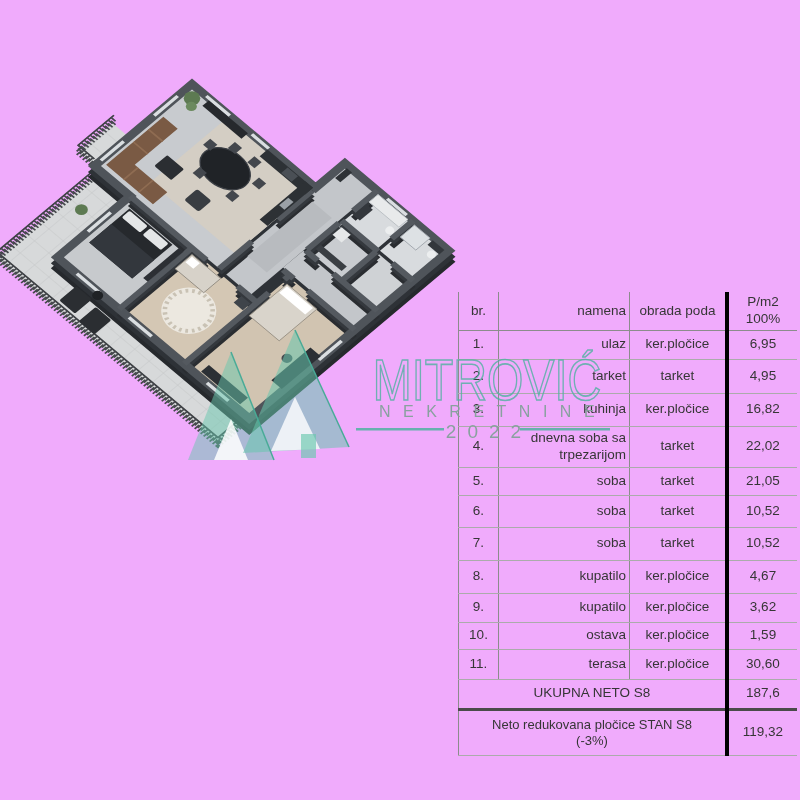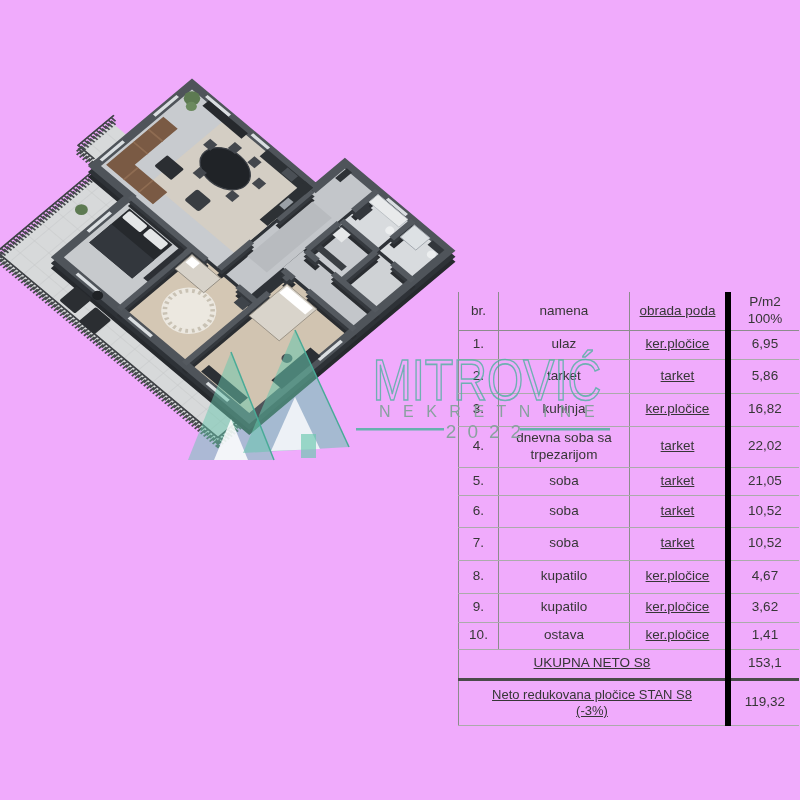--- a/index.html
+++ b/index.html
@@ -15,22 +15,22 @@
   .intTop{fill:none;stroke:#54595f;stroke-width:7;}
   .win{fill:none;stroke:#dadee1;stroke-width:4;}
   .railHatch{fill:none;stroke:#45484c;stroke-width:7;stroke-dasharray:2 2.6;}
   .railTop{fill:none;stroke:#3c3f43;stroke-width:2;}
   
   #spec-table{position:absolute;left:458px;top:292px;z-index:2;border-collapse:collapse;
               color:#363636;font-size:13.5px;line-height:1.22;border-left:1px solid #8c8c8c;}
   #spec-table td,#spec-table th{font-weight:normal;padding:1px 3px;text-align:center;vertical-align:middle;
               border-bottom:1px solid #ababab;}
   #spec-table .c1{width:33px;border-right:1px solid #8c8c8c;}
-  #spec-table .c2{width:124px;border-right:1px solid #8c8c8c;}
-  #spec-table .c3{width:89px;border-right:6px solid #000000;text-decoration:underline;}
+  #spec-table .c2{width:124px;border-right:1px solid #8c8c8c;text-align:right;}
+  #spec-table .c3{width:89px;border-right:4px solid #000000;}
   #spec-table .c4{width:62px;margin-top:16px;}
   #spec-table tr.hd th{border-bottom:1px solid #8c8c8c;}
   tr.r-h{height:38px;} tr.r1{height:29px;} tr.r2{height:34px;} tr.r3{height:33px;}
   tr.r4{height:41px;} tr.r5{height:28px;} tr.r6{height:32px;} tr.r7{height:33px;}
   tr.r8{height:33px;} tr.r9{height:29px;} tr.r10{height:27px;} tr.r11{height:30px;}
   tr.r-tot{height:30px;padding-left:21px;} tr.r-net{height:46px;}
   tr.r-tot td{border-bottom:none;}
   tr.r-net td{border-top:3px solid #4a4a4a;border-bottom:none;}
   tr.r-net td.lbl{font-weight:bold;font-size:13px;}
   .blk{display:block;}
@@ -217,21 +217,21 @@
     <tr class="r1">
       <td class="c1">1.</td>
       <td class="c2">ulaz</td>
       <td class="c3">ker.pločice</td>
       <td class="c4">6,95</td>
     </tr>
     <tr class="r2">
       <td class="c1">2.</td>
       <td class="c2">tarket</td>
       <td class="c3">tarket</td>
-      <td class="c4">5,86</td>
+      <td class="c4">4,95</td>
     </tr>
     <tr class="r3">
       <td class="c1">3.</td>
       <td class="c2">kuhinja</td>
       <td class="c3">ker.pločice</td>
       <td class="c4">16,82</td>
     </tr>
     <tr class="r4">
       <td class="c1">4.</td>
       <td class="c2">dnevna soba sa trpezarijom</td>
@@ -265,25 +265,31 @@
     <tr class="r9">
       <td class="c1">9.</td>
       <td class="c2">kupatilo</td>
       <td class="c3">ker.pločice</td>
       <td class="c4">3,62</td>
     </tr>
     <tr class="r10">
       <td class="c1">10.</td>
       <td class="c2">ostava</td>
       <td class="c3">ker.pločice</td>
-      <td class="c4">1,41</td>
+      <td class="c4">1,59</td>
+    </tr>
+    <tr class="r11">
+      <td class="c1">11.</td>
+      <td class="c2">terasa</td>
+      <td class="c3">ker.pločice</td>
+      <td class="c4">30,60</td>
     </tr>
     <tr class="r-tot">
       <td class="c3" colspan="3">UKUPNA NETO S8</td>
-      <td class="c4">153,1</td>
+      <td class="c4">187,6</td>
     </tr>
     <tr class="r-net">
       <td class="c3 lbl" colspan="3">
         <span class="blk">Neto redukovana pločice STAN S8</span>
         <span class="blk">(-3%)</span>
       </td>
       <td class="c4">119,32</td>
     </tr>
   </tbody>
     </table>

